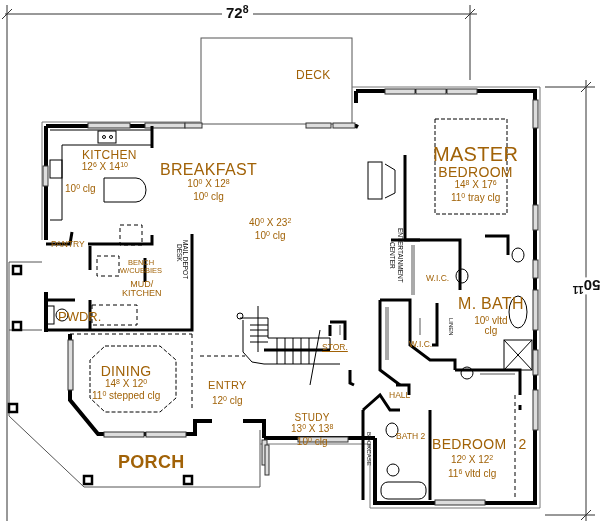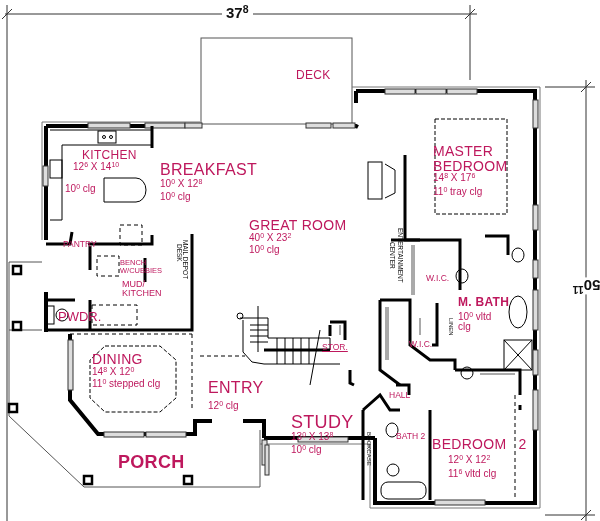--- a/index.html
+++ b/index.html
@@ -1,18 +1,18 @@
 <!DOCTYPE html>
 <html><head>
 <meta charset="utf-8">
 <style>
   html, body { margin: 0; padding: 0; background: #ffffff; }
   body { width: 600px; height: 521px; position: relative; overflow: hidden; font-family: "Liberation Sans", sans-serif; color: #111; }
   svg.plan { position: absolute; left: 0; top: 0; }
-  .lbl { position: absolute; white-space: nowrap; text-align: left; line-height: 1.05; color: #be185d; }
+  .lbl { position: absolute; white-space: nowrap; text-align: center; line-height: 1.05; color: #a16207; }
   .room-name { font-size: 15px; font-weight: normal; letter-spacing: 0.3px; }
   .room-dim, .room-clg { font-size: 11.5px; }
   .small { font-size: 8.5px; }
   .vtext { position: absolute; writing-mode: vertical-rl; font-size: 7.5px; white-space: nowrap; color: #111; }
   sup { font-size: 0.7em; vertical-align: 0.45em; line-height: 0; }
   .dim-label { position: absolute; background: #fff; font-size: 15px; font-weight: bold; padding: 0 4px; }
   .dim-label-v { position: absolute; background: #fff; font-size: 15px; font-weight: bold; writing-mode: vertical-rl; transform: rotate(180deg); padding: 4px 0; }
 </style>
 </head>
 <body>
@@ -181,21 +181,21 @@
     <line x1="414" y1="245" x2="414" y2="295"></line>
     <line x1="386" y1="307" x2="386" y2="360"></line>
     <line x1="388" y1="307" x2="388" y2="360"></line>
     <line x1="420" y1="318" x2="420" y2="335"></line>
     <line x1="340" y1="325" x2="340" y2="335"></line>
     <line x1="480" y1="374" x2="515" y2="374"></line>
   </g>
 </svg>
 
 <div class="dim-label" style="left:222px; top:4px;">
-  <span>37</span><sup>8</sup>
+  <span>72</span><sup>8</sup>
 </div>
 <div class="dim-label-v" style="left:578px; top:268px; transform: rotate(90deg);">
   <span>50</span><sup>11</sup>
 </div>
 
 <div class="lbl room-name" style="left:296px; top:69px; font-size:12px;">
   <span>DECK</span>
 </div>
 
 <div class="lbl" style="left:73px; top:149px;">
@@ -206,33 +206,32 @@
   <span>10</span><sup>0</sup> <span>clg</span>
 </div>
 
 <div class="lbl" style="left:160px; top:162px;">
   <div class="room-name" style="font-size:16px;">BREAKFAST</div>
   <div class="room-dim" style="font-size:10px;"><span>10</span><sup>0</sup> X <span>12</span><sup>8</sup></div>
   <div class="room-clg" style="font-size:10px; margin-top:3px;"><span>10</span><sup>0</sup> <span>clg</span></div>
 </div>
 
 <div class="lbl" style="left:249px; top:218px;">
-  <div class="room-name" style="font-size:14px;">GREAT ROOM</div>
   <div class="room-dim" style="font-size:10px;"><span>40</span><sup>0</sup> X <span>23</span><sup>2</sup></div>
   <div class="room-clg" style="font-size:10px; margin-top:2px;"><span>10</span><sup>0</sup> <span>clg</span></div>
 </div>
 
 <div class="lbl" style="left:433px; top:144px;">
-  <div class="room-name" style="font-size:14px;">MASTER</div>
+  <div class="room-name" style="font-size:20px;">MASTER</div>
   <div class="room-name" style="font-size:14px;">BEDROOM</div>
   <div class="room-dim" style="font-size:10px;"><span>14</span><sup>8</sup> X <span>17</span><sup>6</sup></div>
   <div class="room-clg" style="font-size:10px; margin-top:3px;"><span>11</span><sup>0</sup> <span>tray clg</span></div>
 </div>
 
-<div class="lbl small" style="left:51px; top:240px;margin-left:12px;">
+<div class="lbl small" style="left:51px; top:240px;">
   <span>PANTRY</span>
 </div>
 
 <div class="lbl small" style="left:120px; top:259px; font-size:7.5px;">
   <div>BENCH</div>
   <div>W/CUBBIES</div>
 </div>
 
 <div class="lbl" style="left:122px; top:280px; font-size:9px;">
   <div>MUD/</div>
@@ -243,28 +242,28 @@
   <span>MAIL DEPOT</span>
 </div>
 <div class="vtext" style="left:176px; top:244px; font-size:6.5px;">
   <span>DESK</span>
 </div>
 
 <div class="lbl small" style="left:58px; top:310px; font-size:13px;">
   <span>P</span><span>WDR.</span>
 </div>
 
-<div class="lbl" style="left:92px; top:352px;">
+<div class="lbl" style="left:92px; top:364px;">
   <div class="room-name" style="font-size:14px;">DINING</div>
   <div class="room-dim" style="font-size:10px;"><span>14</span><sup>8</sup> X <span>12</span><sup>0</sup></div>
   <div class="room-clg" style="font-size:10px; margin-top:2px;"><span>11</span><sup>0</sup> <span>stepped clg</span></div>
 </div>
 
 <div class="lbl" style="left:208px; top:380px;">
-  <div class="room-name" style="font-size:16px;">ENTRY</div>
+  <div class="room-name" style="font-size:11px;">ENTRY</div>
   <div class="room-clg" style="font-size:10px; margin-top:4px;"><span>12</span><sup>0</sup> <span>clg</span></div>
 </div>
 
 <div class="lbl room-name" style="left:118px; top:453px; font-size:18px;font-weight:bold;">
   <span>PORCH</span>
 </div>
 
 <div class="lbl small" style="left:322px; top:343px;text-decoration:underline;">
   <span>STOR.</span>
 </div>
@@ -282,31 +281,31 @@
 
 <div class="lbl small" style="left:409px; top:340px;">
   <span>W.I.C.</span>
 </div>
 
 <div class="vtext" style="left:448px; top:318px; font-size:6px;">
   <span>LINEN</span>
 </div>
 
 <div class="lbl" style="left:458px; top:296px;">
-  <div class="room-name" style="font-size:12px;font-weight:bold;">M. BATH</div>
+  <div class="room-name" style="font-size:16px;">M. BATH</div>
   <div class="room-clg" style="font-size:10px; margin-top:3px;"><span>10</span><sup>0</sup> <span>vltd</span></div>
   <div class="room-clg" style="font-size:10px;">clg</div>
 </div>
 
 <div class="lbl small" style="left:389px; top:391px;">
   <span>HALL</span>
 </div>
 
 <div class="lbl" style="left:291px; top:413px;">
-  <div class="room-name" style="font-size:18px;">STUDY</div>
+  <div class="room-name" style="font-size:10px;">STUDY</div>
   <div class="room-dim" style="font-size:10px;"><span>13</span><sup>0</sup> X <span>13</span><sup>8</sup></div>
   <div class="room-clg" style="font-size:10px; margin-top:3px;"><span>10</span><sup>0</sup> <span>clg</span></div>
 </div>
 
 <div class="vtext" style="left:366px; top:432px; font-size:6px;">
   <span>BOOKCASE</span>
 </div>
 
 <div class="lbl small" style="left:396px; top:432px;">
   <span>BATH 2</span>

